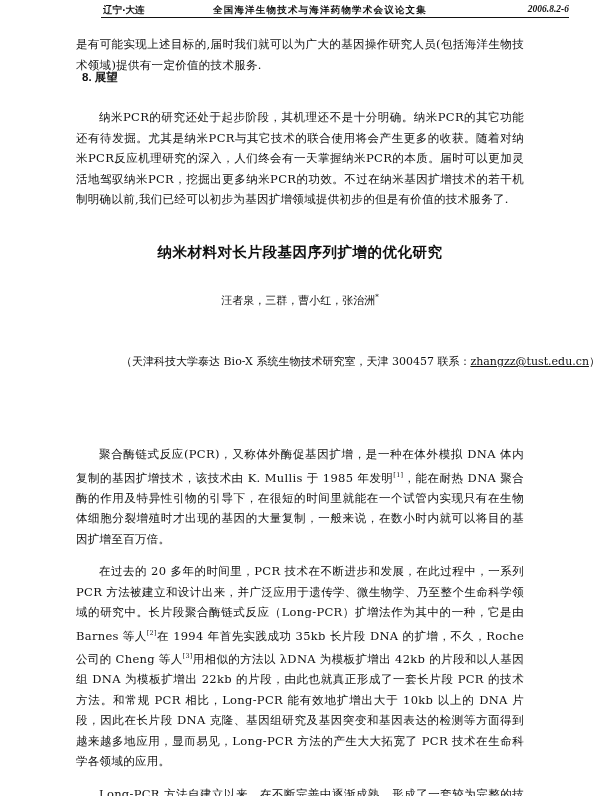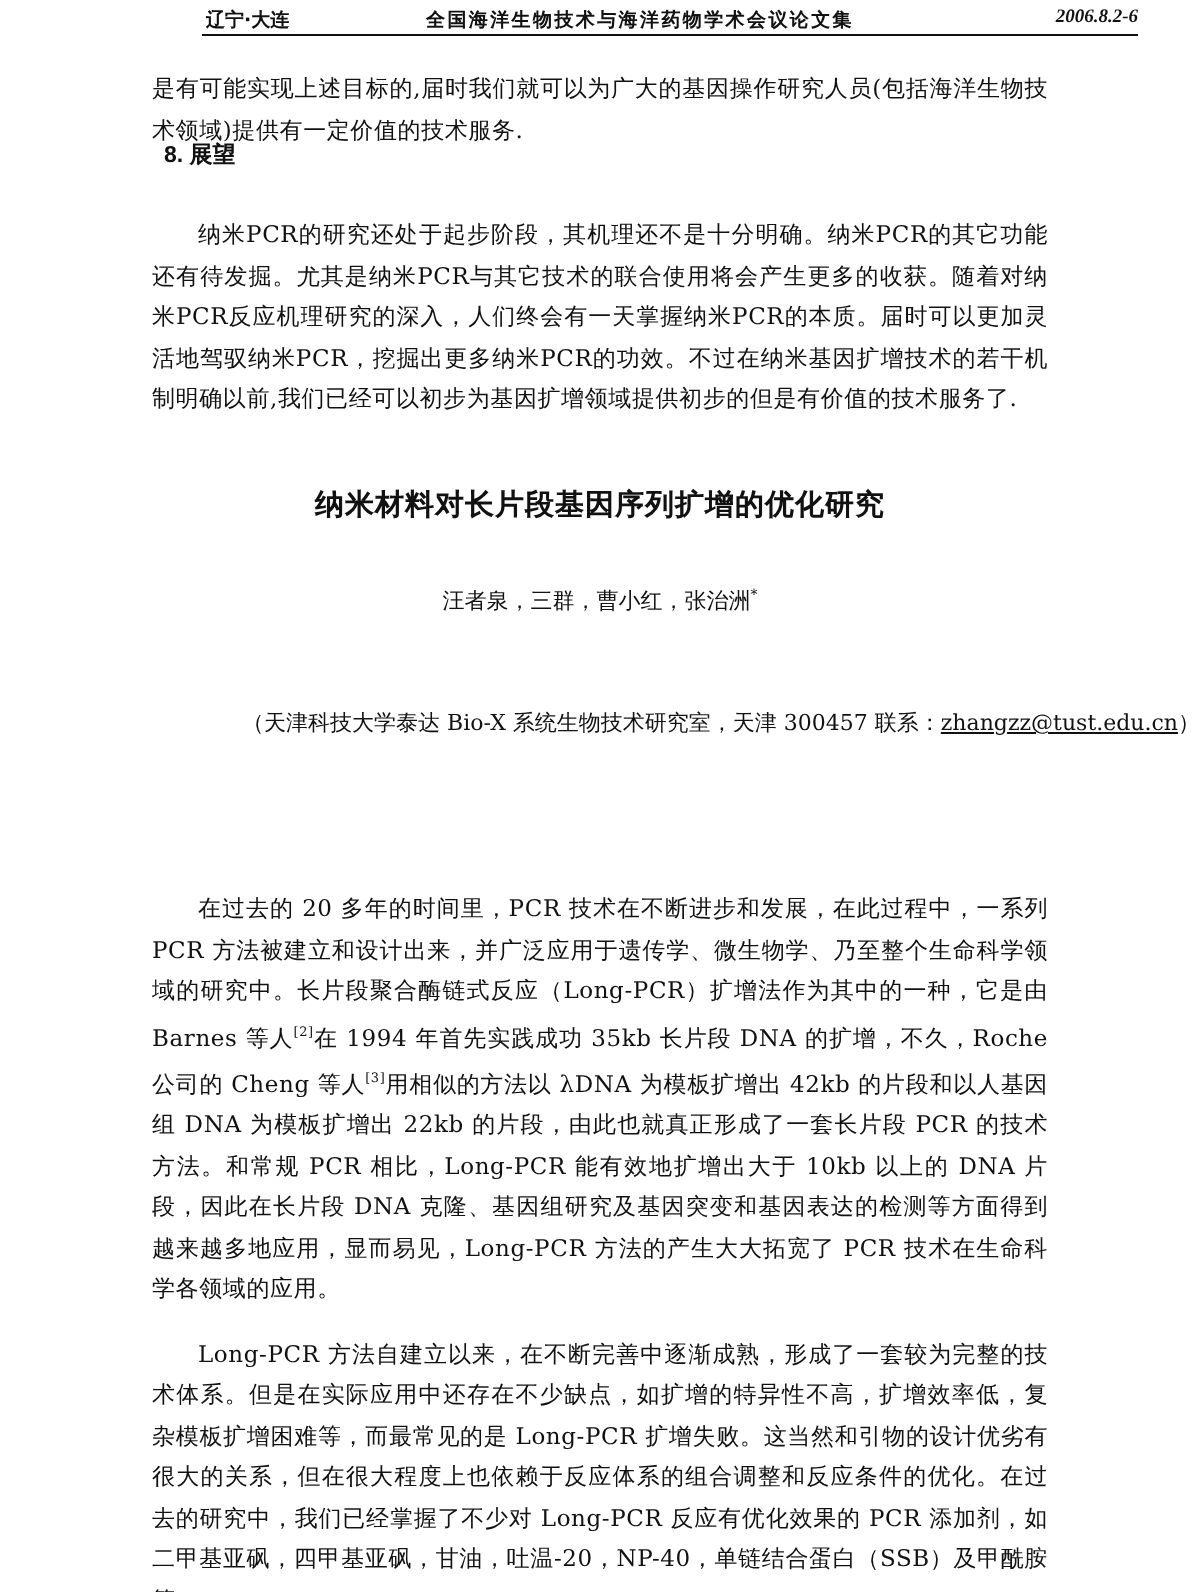--- a/index.html
+++ b/index.html
@@ -81,18 +81,21 @@
 
 <div class="affiliation">
   <span>（天津科技大学泰达 Bio-X 系统生物技术研究室，天津 300457 联系：</span><span class="email">zhangzz@tust.edu.cn</span><span>）</span>
 </div>
 
 <div class="abstract">
 </div>
 
 <div class="body-text" style="top:432px;">
   <p class="para indent">
+    <span>聚合酶链式反应(PCR)，又称体外酶促基因扩增，是一种在体外模拟 DNA 体内复制的基因扩增技术，该技术由 K. Mullis 于 1985 年发明</span><sup class="ref">[1]</sup><span>，能在耐热 DNA 聚合酶的作用及特异性引物的引导下，在很短的时间里就能在一个试管内实现只有在生物体细胞分裂增殖时才出现的基因的大量复制，一般来说，在数小时内就可以将目的基因扩增至百万倍。</span>
+  </p>
+  <p class="para indent">
     <span>在过去的 20 多年的时间里，PCR 技术在不断进步和发展，在此过程中，一系列 PCR 方法被建立和设计出来，并广泛应用于遗传学、微生物学、乃至整个生命科学领域的研究中。长片段聚合酶链式反应（Long-PCR）扩增法作为其中的一种，它是由 Barnes 等人</span><sup class="ref">[2]</sup><span>在 1994 年首先实践成功 35kb 长片段 DNA 的扩增，不久，Roche 公司的 Cheng 等人</span><sup class="ref">[3]</sup><span>用相似的方法以 λDNA 为模板扩增出 42kb 的片段和以人基因组 DNA 为模板扩增出 22kb 的片段，由此也就真正形成了一套长片段 PCR 的技术方法。和常规 PCR 相比，Long-PCR 能有效地扩增出大于 10kb 以上的 DNA 片段，因此在长片段 DNA 克隆、基因组研究及基因突变和基因表达的检测等方面得到越来越多地应用，显而易见，Long-PCR 方法的产生大大拓宽了 PCR 技术在生命科学各领域的应用。</span>
   </p>
   <p class="para indent">
     <span>Long-PCR 方法自建立以来，在不断完善中逐渐成熟，形成了一套较为完整的技术体系。但是在实际应用中还存在不少缺点，如扩增的特异性不高，扩增效率低，复杂模板扩增困难等，而最常见的是 Long-PCR 扩增失败。这当然和引物的设计优劣有很大的关系，但在很大程度上也依赖于反应体系的组合调整和反应条件的优化。在过去的研究中，我们已经掌握了不少对 Long-PCR 反应有优化效果的 PCR 添加剂，如二甲基亚砜，四甲基亚砜，甘油，吐温-20，NP-40，单链结合蛋白（SSB）及甲酰胺等</span>
   </p>
 </div>
 
 </body></html>

